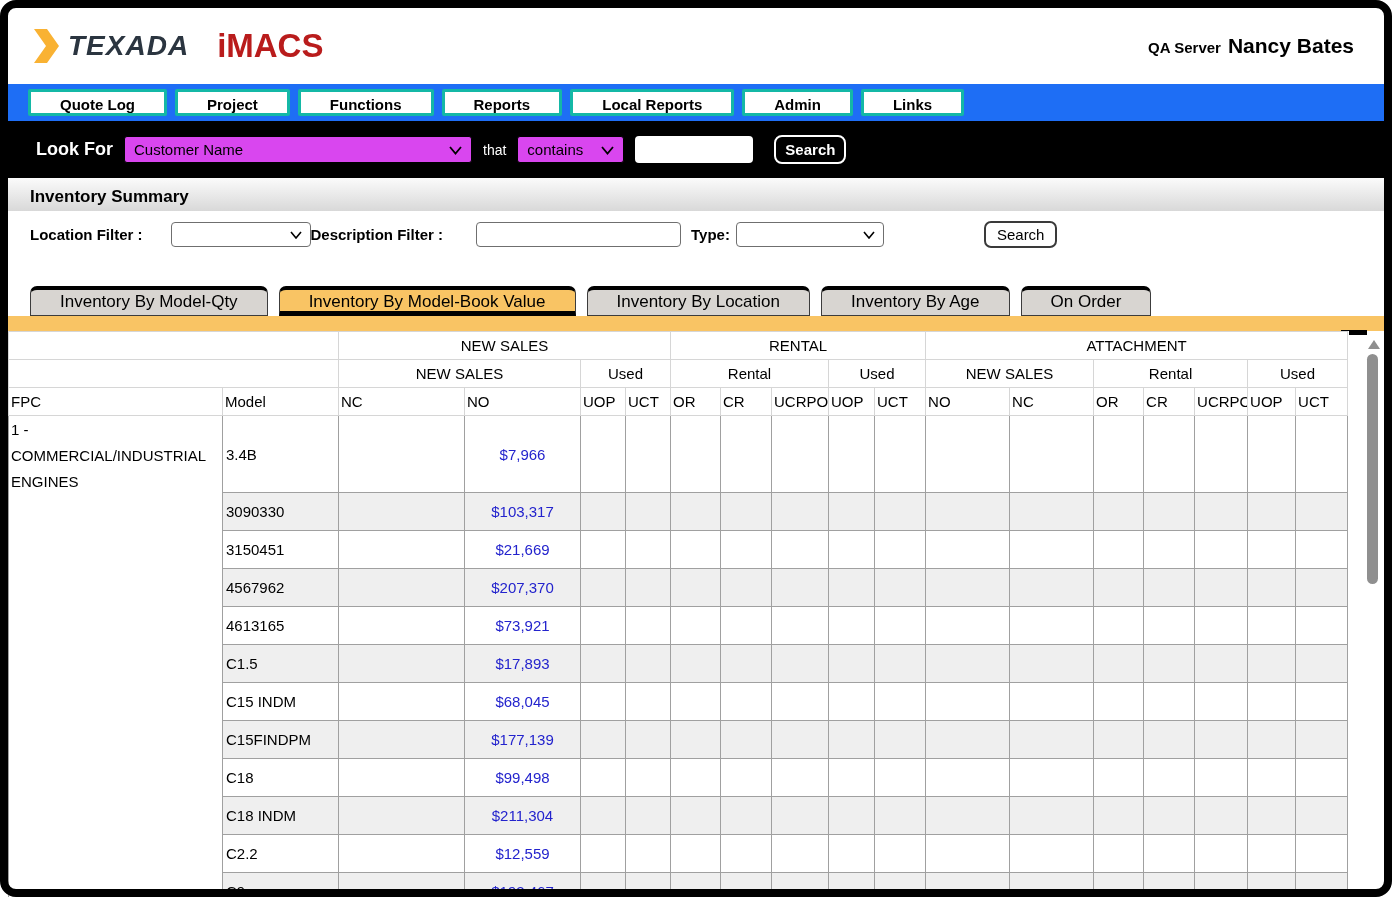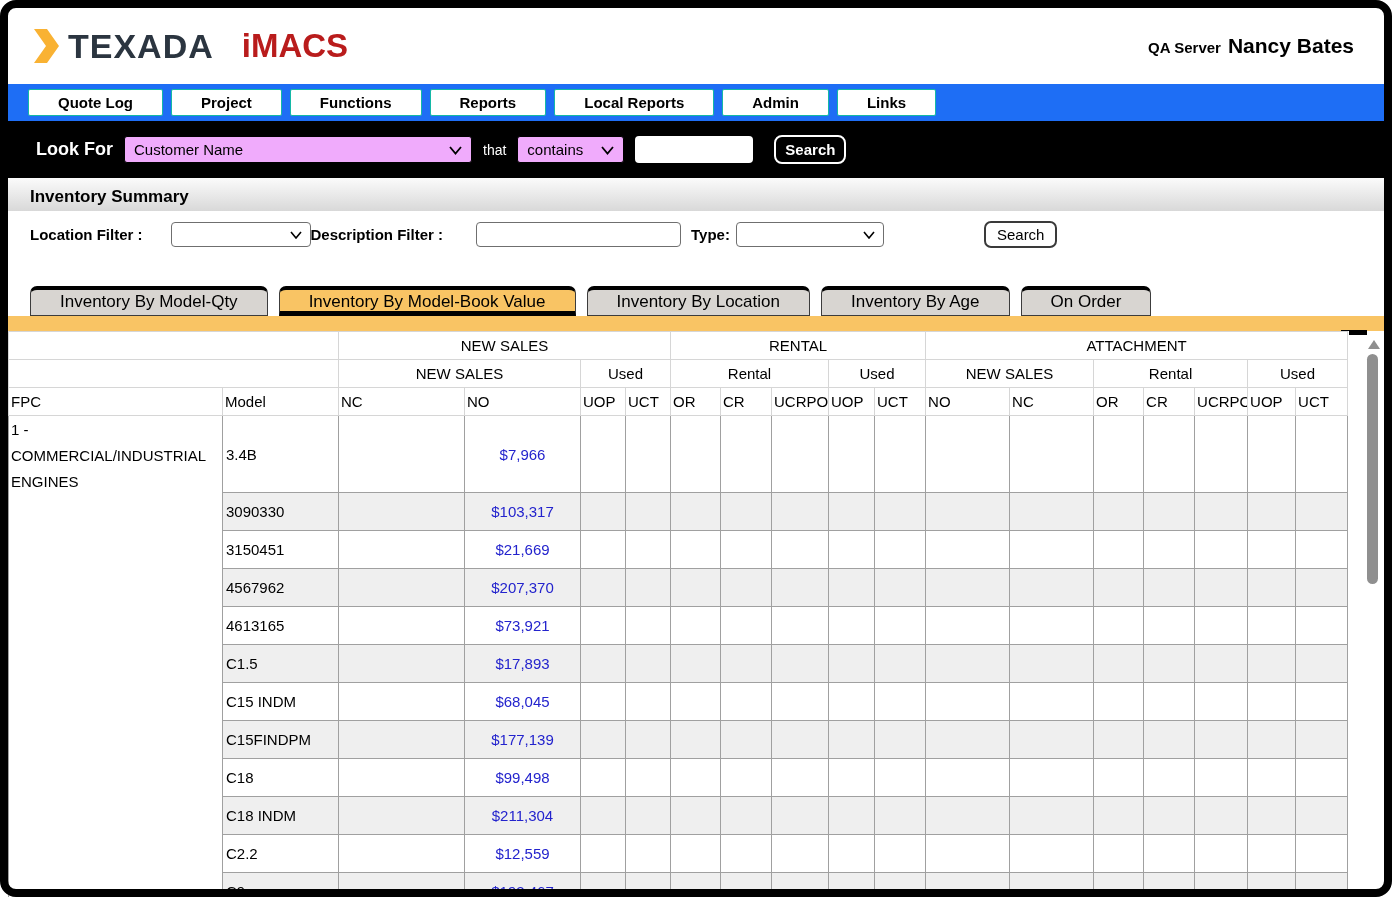--- a/index.html
+++ b/index.html
@@ -5,38 +5,38 @@
   html,body{margin:0;padding:0;background:#fff;}
   .screen{position:relative;width:1392px;height:897px;background:#fff;overflow:hidden;
           font-family:"Liberation Sans",sans-serif;color:#000;}
   .frame{position:absolute;inset:0;border:8px solid #000;border-radius:16px;pointer-events:none;z-index:90;}
 
   
   .band-header{position:absolute;left:8px;right:8px;top:8px;height:76px;background:#fff;
                display:flex;align-items:center;}
   .logo-wrap{display:flex;align-items:center;margin-left:24px;}
   .logo-arrow{display:flex;margin-right:8px;}
-  .logo-text{font-size:34px;font-weight:700;color:#2b3540;letter-spacing:1px;}
+  .logo-text{font-size:28px;font-weight:700;color:#2b3540;letter-spacing:1px;font-style:italic;}
   .app-name{font-size:33px;font-weight:600;color:#b91c1c;margin-left:28px;}
   .user-wrap{margin-left:auto;margin-right:30px;display:flex;align-items:baseline;gap:7px;}
   .server-label{font-size:15px;font-weight:700;}
   .user-name{font-size:21px;font-weight:700;}
 
   
   .band-nav{position:absolute;left:8px;right:8px;top:84px;height:37px;background:#1e6ef5;
             display:flex;align-items:center;gap:8px;padding-left:20px;box-sizing:border-box;}
-  .nav-btn{background:#fff;border:1px solid #14b8a6;border-radius:2px;height:27px;line-height:25px;
+  .nav-btn{background:#fff;border:3px solid #14b8a6;border-radius:2px;height:27px;line-height:25px;
            font-size:15px;font-weight:700;padding:0 29px;cursor:pointer;font-family:inherit;}
 
   
   .band-look{position:absolute;left:8px;right:8px;top:121px;height:57px;background:#000;
              display:flex;align-items:center;gap:11px;padding-left:28px;box-sizing:border-box;color:#fff;}
   .look-label{font-size:18px;font-weight:700;}
   .that-label{font-size:14px;font-weight:400;}
-  .sel{background:#f0abfc;color:#000;border:1px solid #000;border-radius:3px;height:27px;
+  .sel{background:#d946ef;color:#000;border:1px solid #000;border-radius:3px;height:27px;
        display:flex;align-items:center;justify-content:space-between;padding:0 9px;
        font-size:15px;box-sizing:border-box;cursor:pointer;}
   .sel-field{width:348px;}
   .sel-op{width:107px;}
   .look-input{width:118px;height:27px;border:none;border-radius:4px;background:#fff;
               box-sizing:border-box;padding:0 6px;font-size:15px;font-family:inherit;}
   .look-search{background:#000;color:#fff;border:2px solid #fff;border-radius:8px;height:29px;
                font-size:15px;font-weight:700;padding:0 9px;cursor:pointer;font-family:inherit;margin-left:10px;}
 
   

